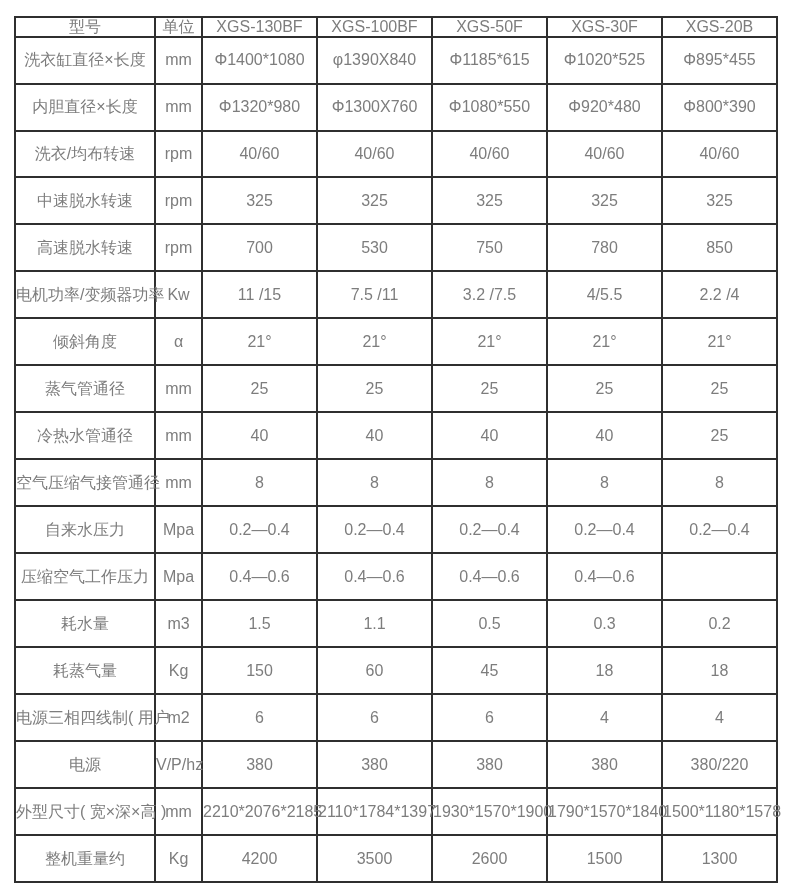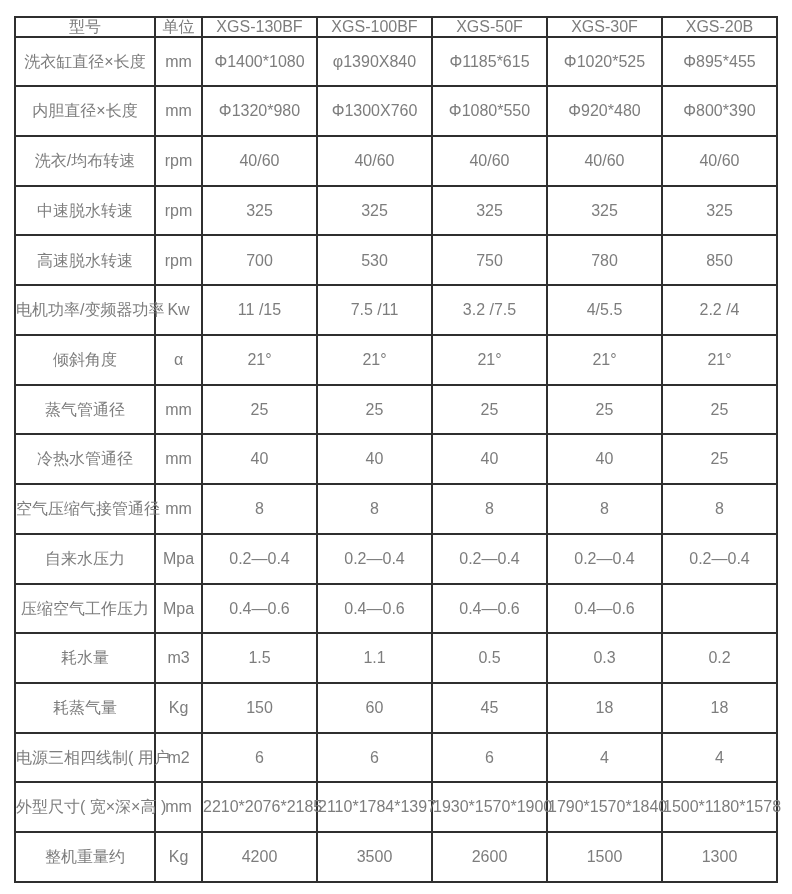--- a/index.html
+++ b/index.html
@@ -195,20 +195,29 @@
         <tr>
           <td>电源三相四线制( 用户</td>
           <td>m2</td>
           <td>6</td>
           <td>6</td>
           <td>6</td>
           <td>4</td>
           <td>4</td>
         </tr>
         <tr>
+          <td>电源</td>
+          <td>V/P/hz</td>
+          <td>380</td>
+          <td>380</td>
+          <td>380</td>
+          <td>380</td>
+          <td>380/220</td>
+        </tr>
+        <tr>
           <td>外型尺寸( 宽×深×高 )</td>
           <td>mm</td>
           <td>2210*2076*2185</td>
           <td>2110*1784*1397</td>
           <td>1930*1570*1900</td>
           <td>1790*1570*1840</td>
           <td>1500*1180*1578</td>
         </tr>
         <tr>
           <td>整机重量约</td>

